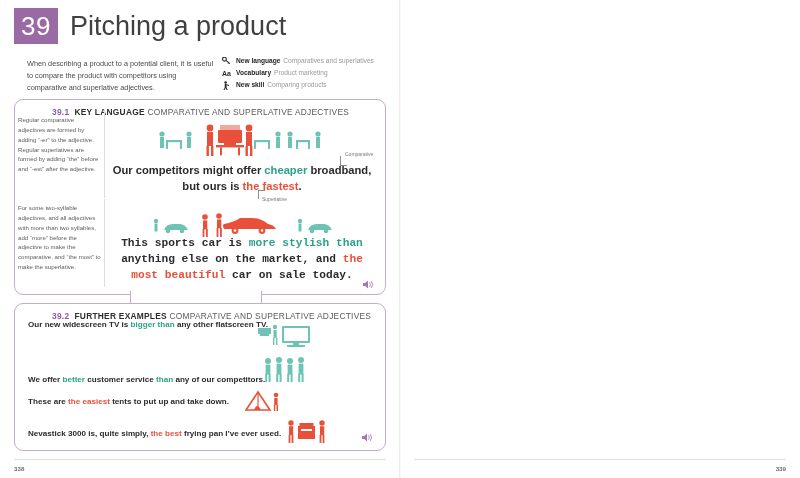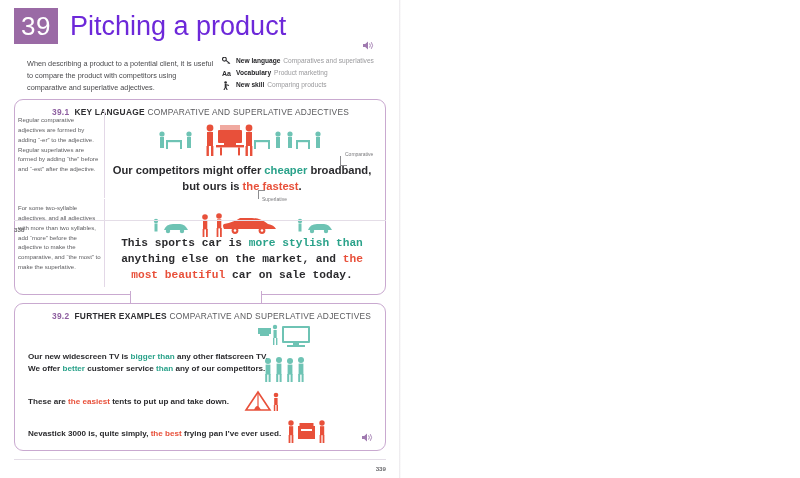--- a/index.html
+++ b/index.html
@@ -1,34 +1,34 @@
 <!DOCTYPE html>
 <html><head>
 <meta charset="utf-8">
 <style>
   html,body{margin:0;padding:0;background:#ffffff;}
   body{
     width:800px;height:478px;overflow:hidden;position:relative;
     font-family:"Liberation Sans", sans-serif;
     color:#3a3a3c;
   }
-  .spread{position:absolute;inset:0;display:flex;flex-direction:column;}
+  .spread{position:absolute;inset:0;display:flex;}
   .page{position:relative;height:478px;box-sizing:border-box;}
   .page-left{width:400px;padding:0;}
   .page-right{width:400px;padding:0;}
   .gutter{position:absolute;left:399px;top:0;width:2px;height:478px;background:linear-gradient(to right,#e9e6ea,#ffffff);}
 
   
   .unit-head{position:absolute;left:14px;top:8px;display:flex;align-items:center;}
   .unit-badge{
     width:44px;height:36px;background:#9a6aa5;color:#ffffff;
     font-size:26px;line-height:36px;text-align:center;font-weight:400;
     letter-spacing:0.5px;
   }
-  .unit-title{font-size:27px;color:#6d28d9;font-weight:400;margin-left:12px;line-height:36px;white-space:nowrap;}
+  .unit-title{font-size:27px;color:#404040;font-weight:400;margin-left:12px;line-height:36px;white-space:nowrap;}
 
   .intro{position:absolute;left:27px;top:58px;width:190px;font-size:7.3px;line-height:1.65;color:#4a4a4d;}
 
   .objectives{position:absolute;left:222px;top:57px;width:175px;}
   .obj-row{display:flex;align-items:flex-start;margin-bottom:3.2px;font-size:6.6px;line-height:1.3;}
   .obj-ico{width:14px;flex:0 0 14px;color:#2d2d30;font-weight:bold;font-size:7px;text-align:left;}
   .obj-strong{font-weight:bold;color:#1f1f22;margin-right:3px;white-space:nowrap;}
   .obj-desc{color:#9a9a9d;}
 
   
@@ -238,41 +238,41 @@
         <span>COMPARATIVE AND SUPERLATIVE ADJECTIVES</span>
       </div>
       <div class="audio-ico">
         <svg width="11" height="9" viewBox="0 0 11 9">
             <path d="M0 3 h2.2 L5 0.6 v7.8 L2.2 6 H0 z" fill="#a07ab0"></path>
             <path d="M6.6 2.4 q1.5 2.1 0 4.2 M8.3 1.2 q2.6 3.3 0 6.6" stroke="#a07ab0" stroke-width="0.9" fill="none"></path>
           </svg>
       </div>
     </div>
 
-    <div class="fe-line" style="top:352px;text-align:center;">
+    <div class="fe-line" style="top:320px;text-align:center;">
       <span>Our new widescreen TV is </span><span class="cmp">bigger than</span><span> any other flatscreen TV.</span>
     </div>
     <div style="position:absolute;left:258px;top:322px;">
       <svg width="56" height="26" viewBox="0 0 56 26">
         <g fill="#6ec3b4">
           <rect x="0" y="6" width="13" height="6"></rect>
             <rect x="2" y="12" width="9" height="2"></rect>
           <circle cx="17" cy="5" r="2.2"></circle>
             <rect x="15.5" y="8" width="3.2" height="8"></rect>
             <rect x="15" y="16" width="1.4" height="7"></rect>
             <rect x="18" y="16" width="1.4" height="7"></rect>
           <rect x="24" y="4" width="28" height="17" rx="1"></rect>
             <rect x="35" y="21" width="6" height="2"></rect>
             <rect x="29" y="23" width="18" height="2"></rect>
         </g>
         <rect x="26" y="6" width="24" height="13" fill="#ffffff"></rect>
       </svg>
     </div>
 
-    <div class="fe-line" style="top:364px;">
+    <div class="fe-line" style="top:375px;">
       <span>We offer </span><span class="cmp">better</span><span> customer service </span><span class="cmp">than</span><span> any of our competitors.</span>
     </div>
     <div style="position:absolute;left:262px;top:356px;">
       <svg width="48" height="26" viewBox="0 0 48 26">
         <g fill="#6ec3b4">
           <circle cx="6" cy="5" r="3"></circle>
             <rect x="3.6" y="8.6" width="4.8" height="10"></rect>
             <rect x="3.2" y="18" width="2" height="8"></rect>
             <rect x="6.6" y="18" width="2" height="8"></rect>
           <circle cx="17" cy="4" r="3"></circle>

